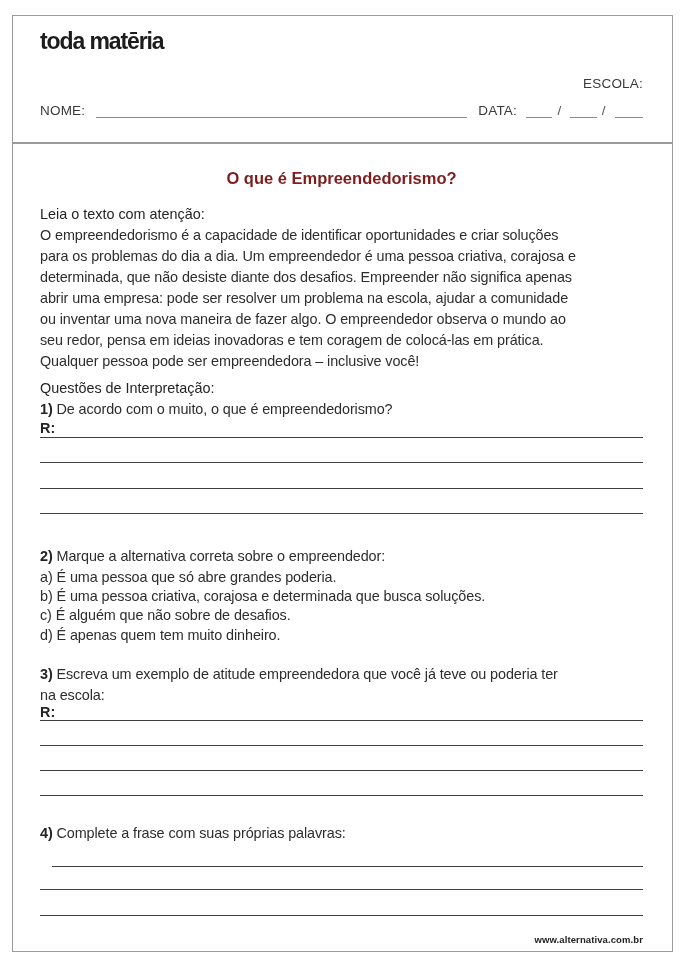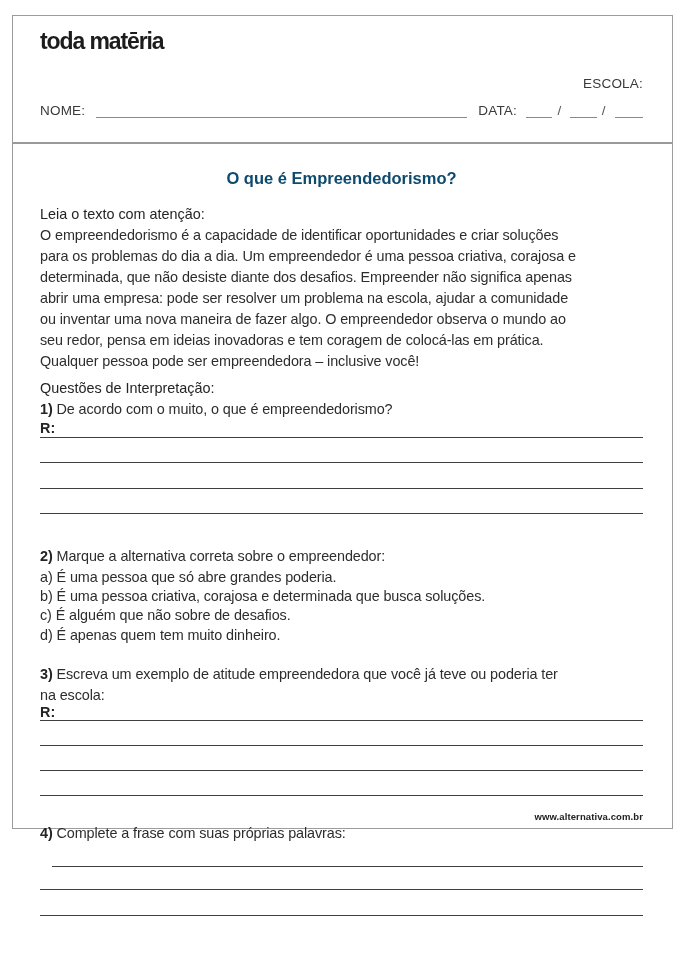--- a/index.html
+++ b/index.html
@@ -6,21 +6,21 @@
   html, body { width: 685px; height: 967px; background: #ffffff; }
   body {
     font-family: "Liberation Sans", sans-serif;
     color: #2d2d2d;
     position: relative;
     overflow: hidden;
   }
   .sheet {
     position: absolute;
     left: 12px; top: 15px;
-    width: 661px; height: 814px;
+    width: 661px; height: 937px;
     border: 1px solid #9c9c9c;
     background: #fff;
     padding: 0 29px 0 27px;
   }
   
   .logo {
     margin-top: 13px;
     font-size: 23px;
     font-weight: 700;
     letter-spacing: -1.1px;
@@ -58,21 +58,21 @@
     margin: 24px -29px 0 -27px;
     border-top: 2px solid #9a9a9a;
     height: 0;
   }
   
   .title {
     margin-top: 24px;
     text-align: center;
     font-size: 16.5px;
     font-weight: 700;
-    color: #0c4a6e;
+    color: #7f1d1d;
     line-height: 20px;
   }
   .bold-label {
     font-size: 14.4px;
     font-weight: 400;
     line-height: 20px;
     color: #242424;
   }
   .instruction { margin-top: 16px; }
   .reading {

